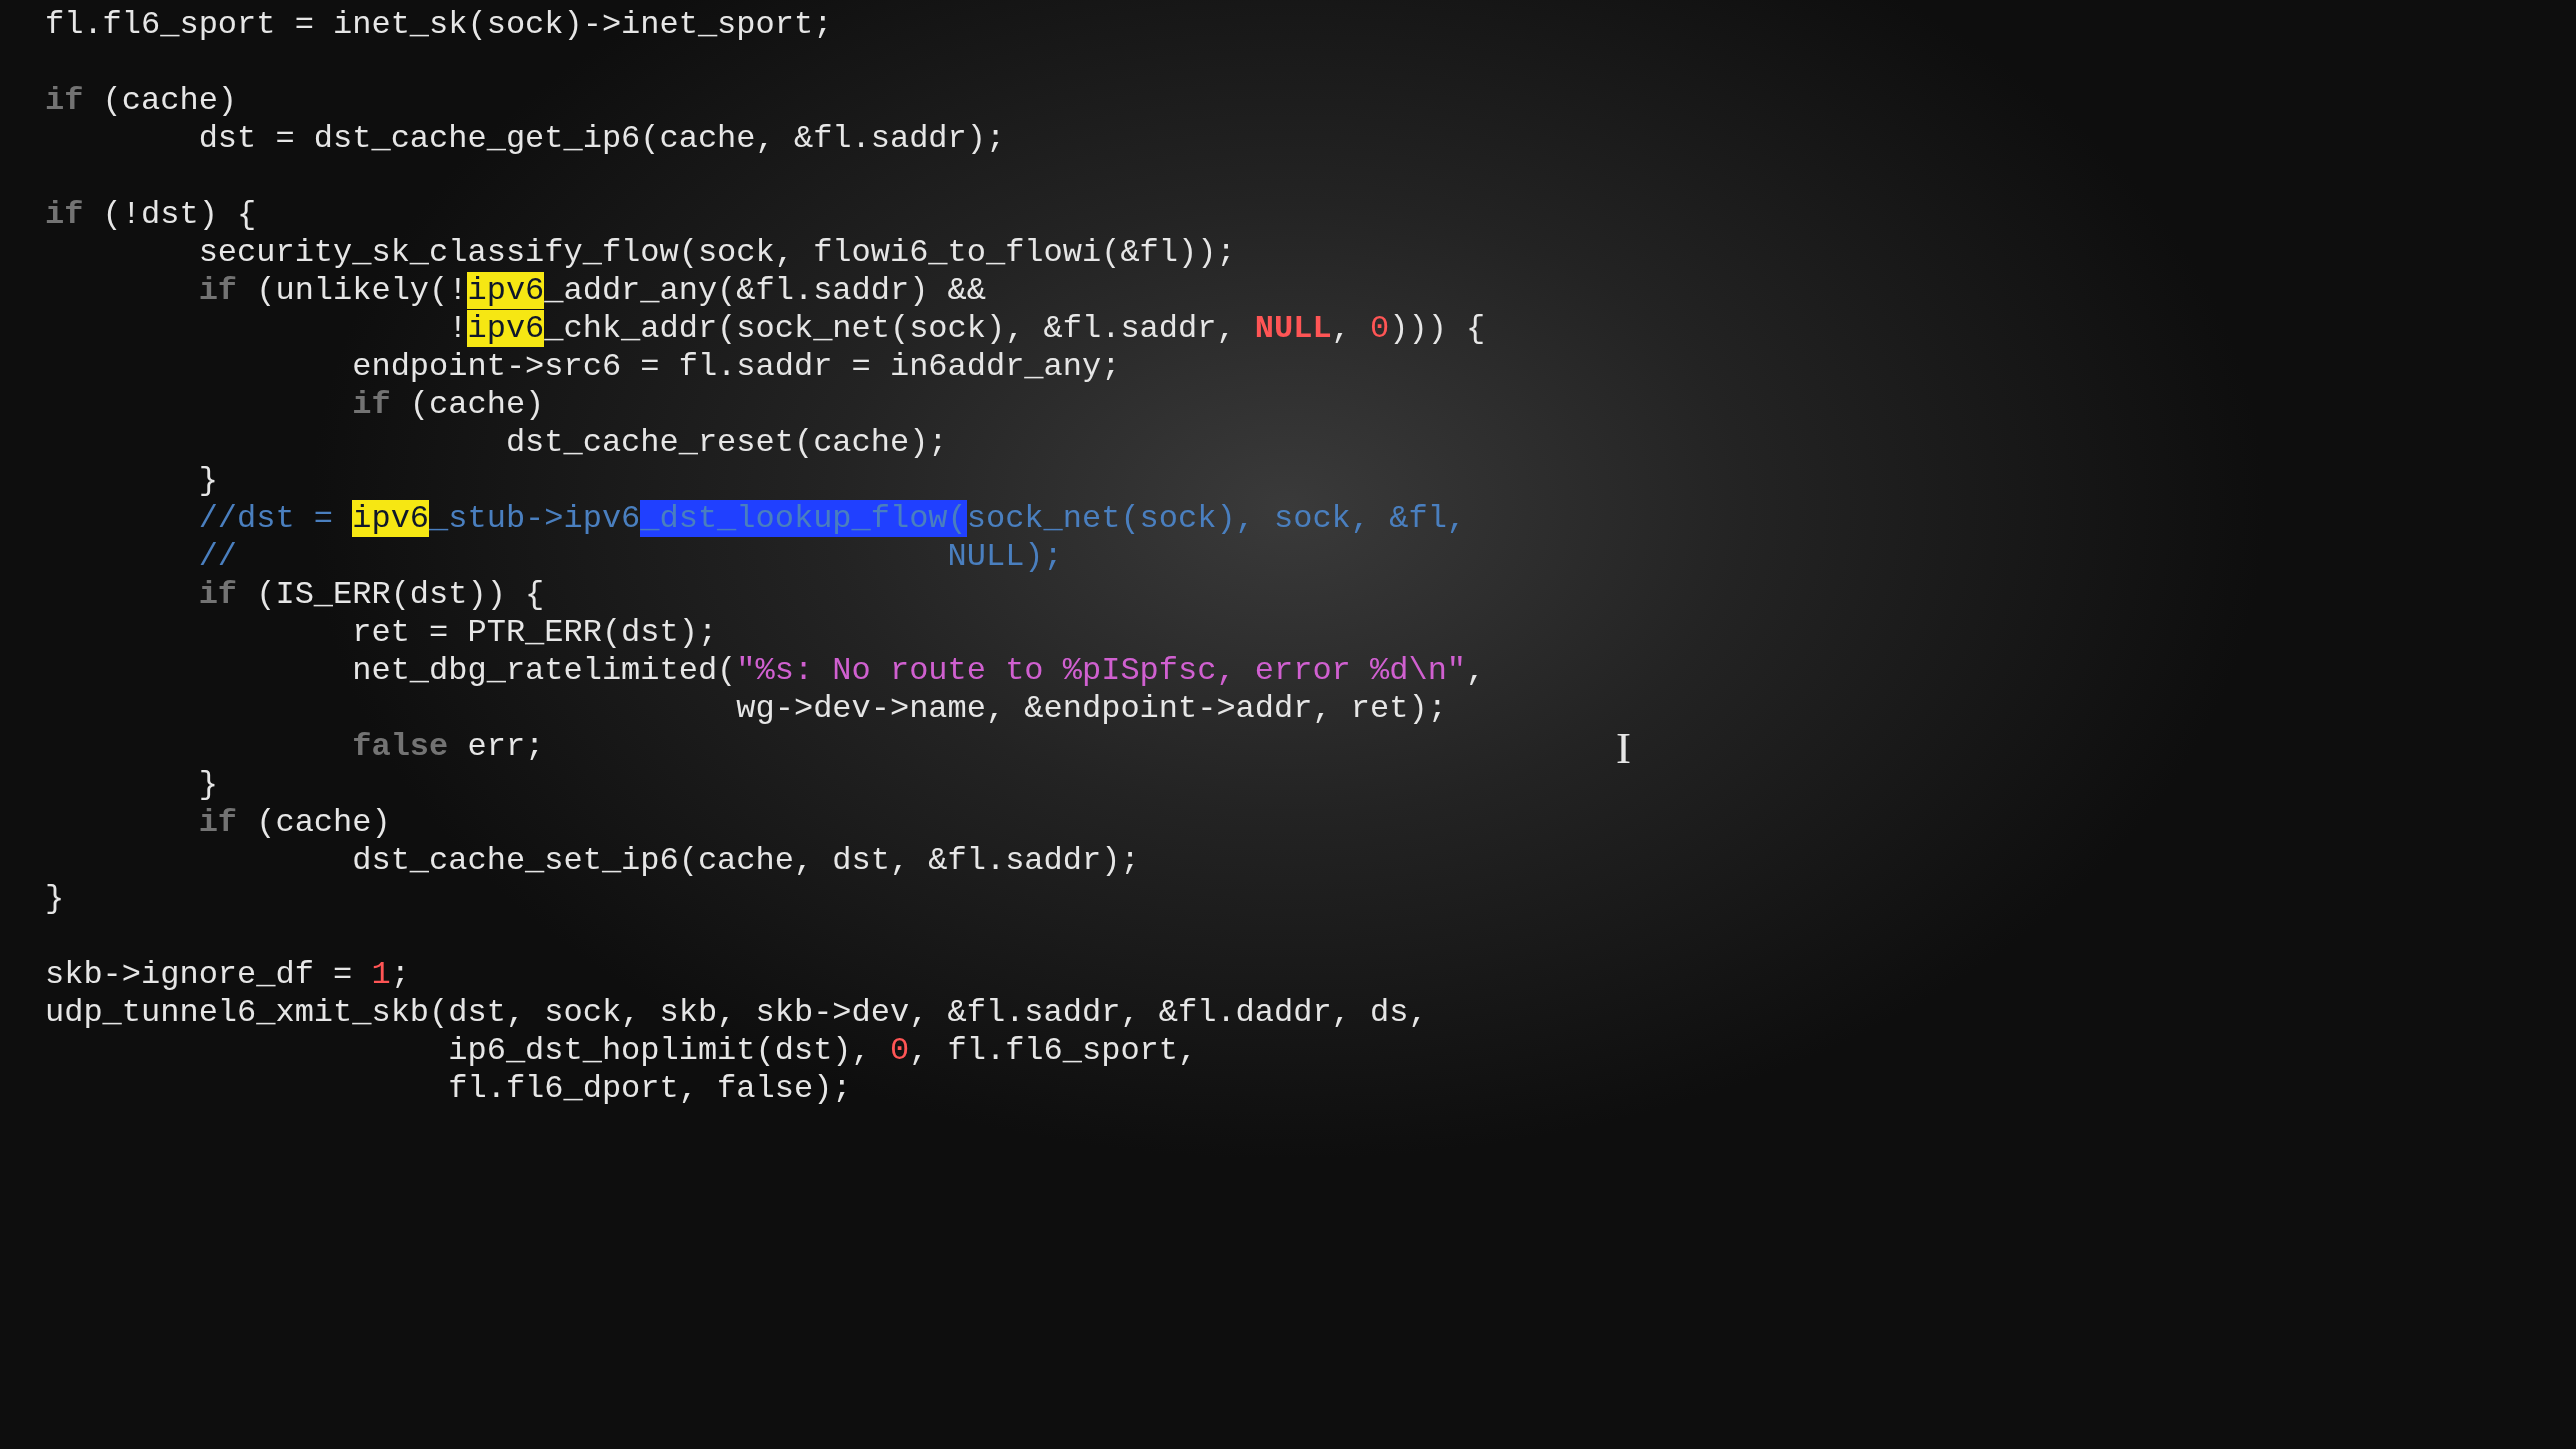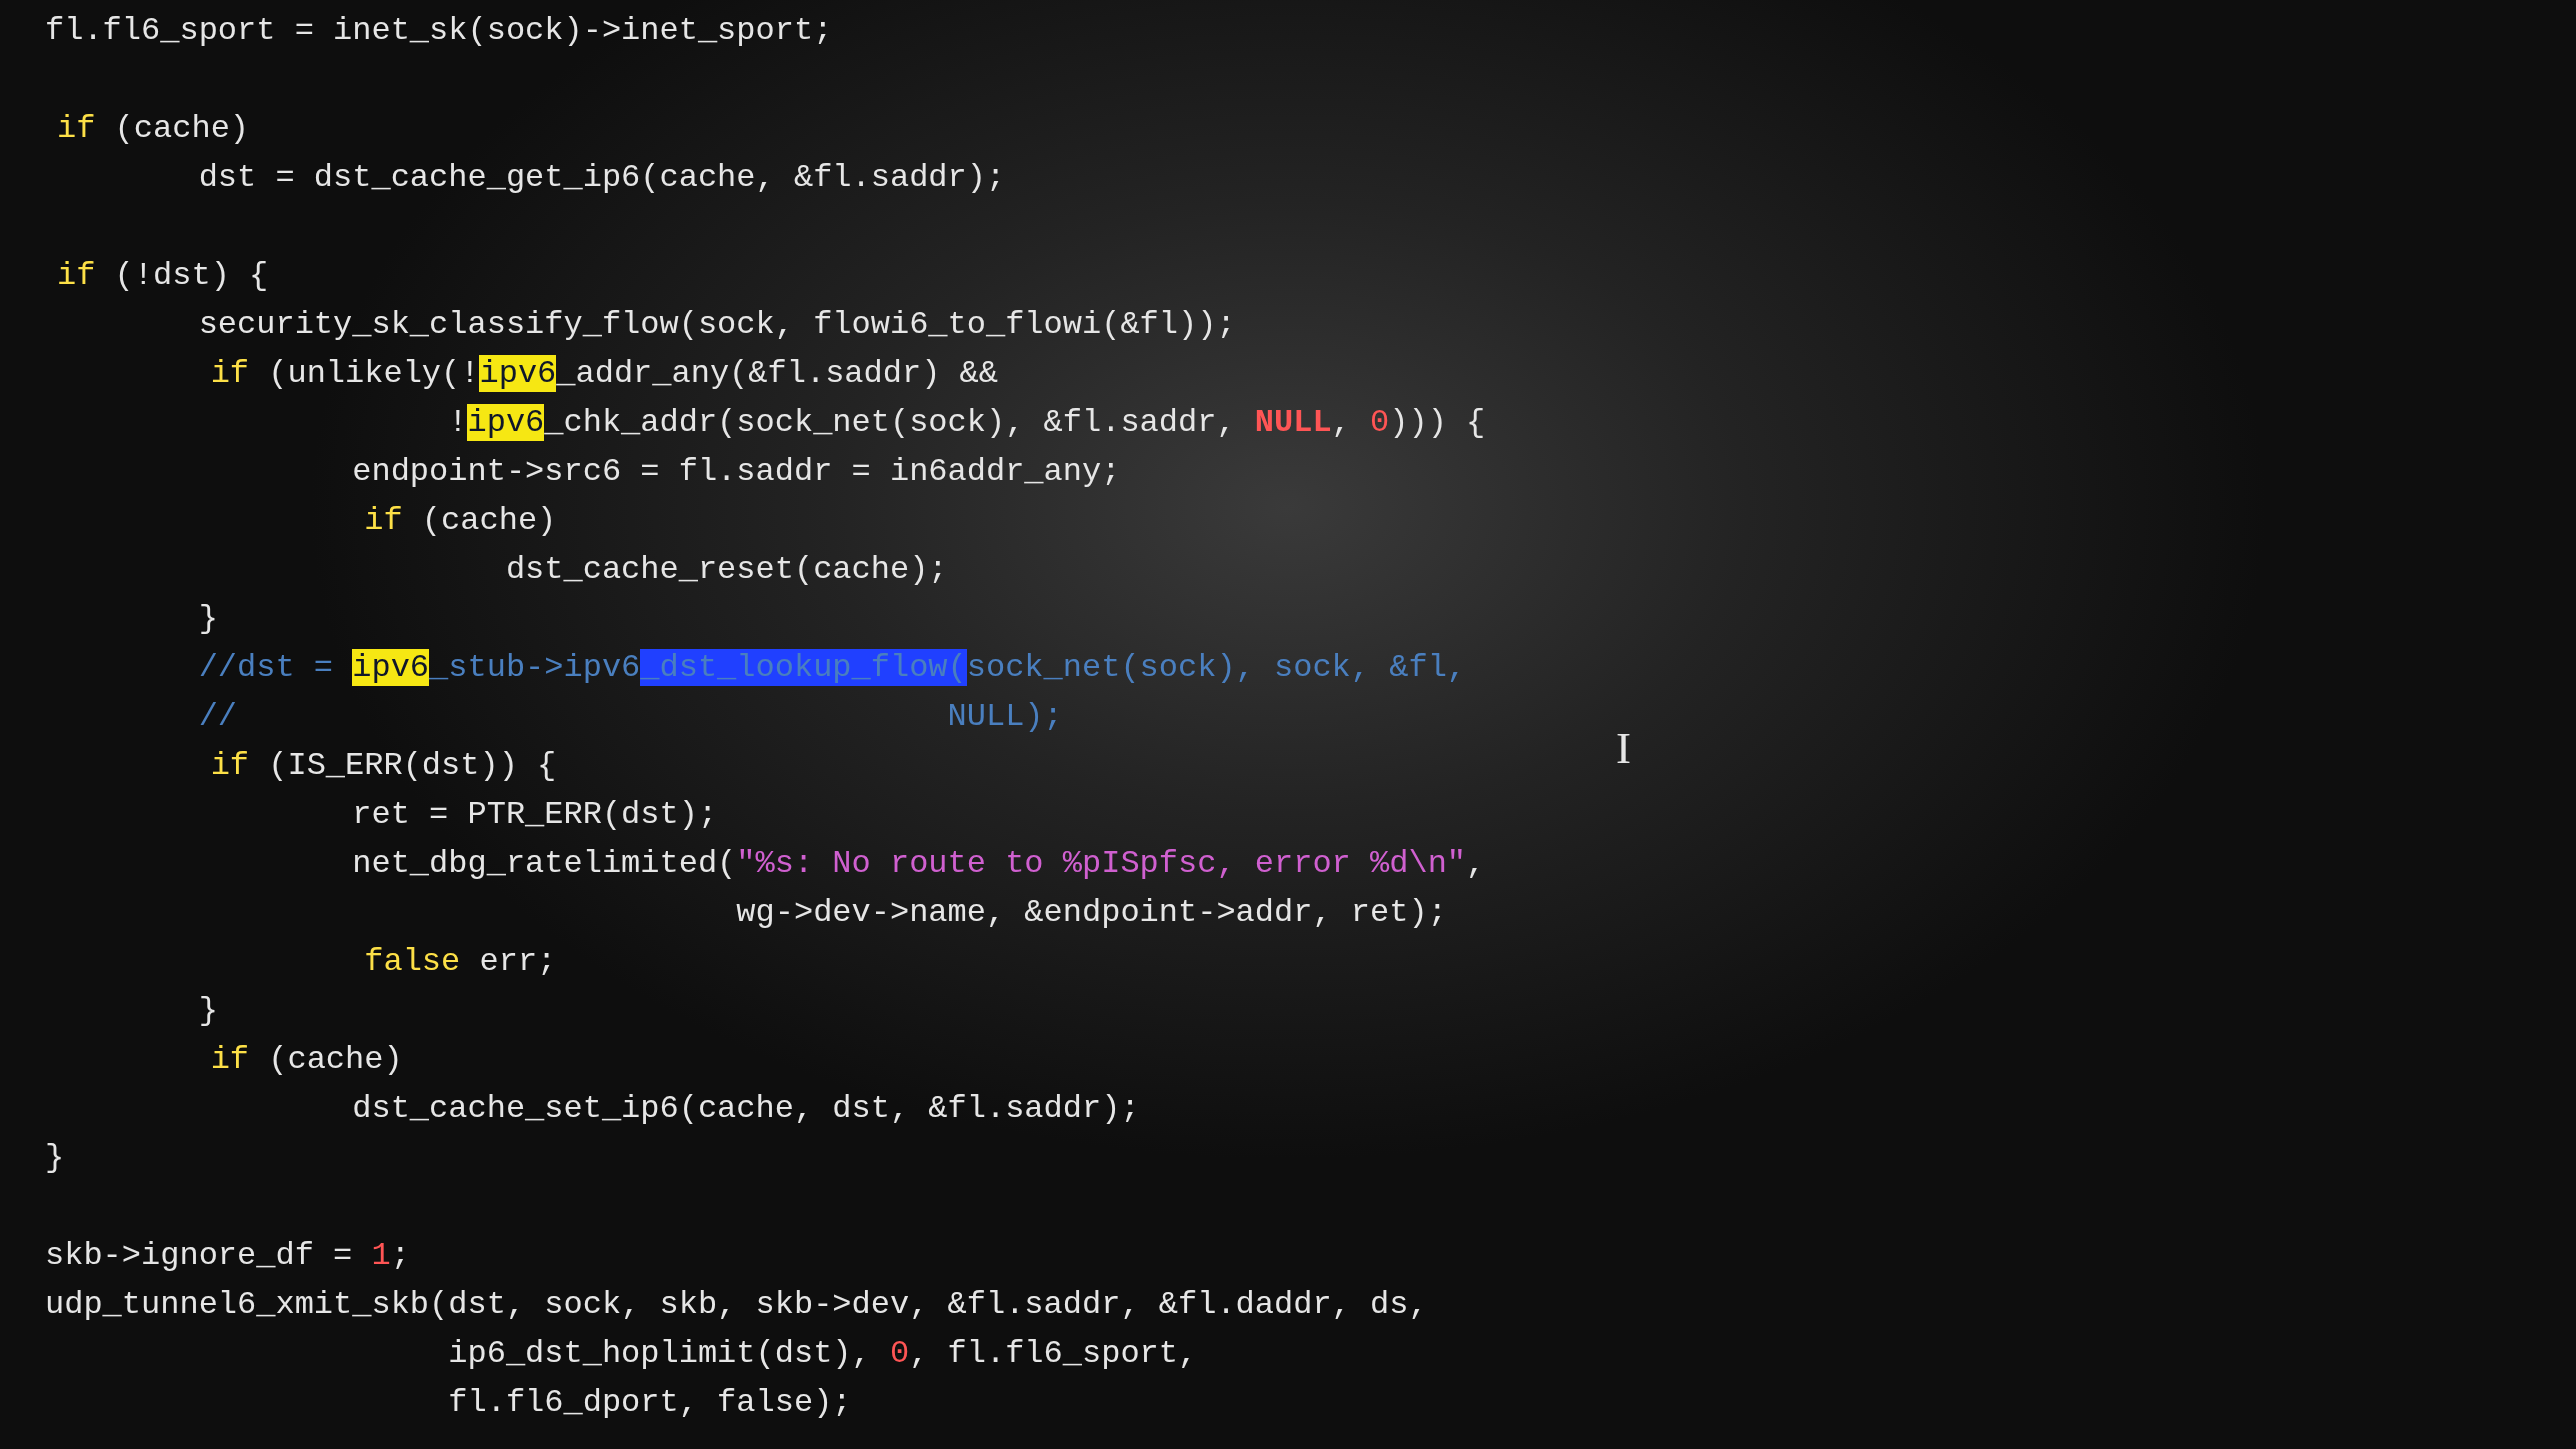--- a/index.html
+++ b/index.html
@@ -10,27 +10,27 @@
     background: #1a1a1a;
     overflow: hidden;
   }
   body {
     background: radial-gradient(ellipse 1150px 767px at 50% 35%,
       #3a3a3a 0%, #232323 40%, #0e0e0e 85%);
   }
   .code {
     font-family: "Menlo", "Consolas", "Liberation Mono", monospace;
     font-size: 32px;
-    line-height: 49px;
+    line-height: 38px;
     white-space: pre;
     color: #e6e6e6;
     padding: 6.4px 45px;
     letter-spacing: 0px;
   }
-  .kw   { color: #fde047; font-weight: normal; margin-left: 12px; }
+  .kw   { color: #737373; font-weight: bold; }
   .num  { color: #ff5555; }                      
   .null { color: #ff5555; font-weight: bold; }   
   .str  { color: #d060d0; }                      
   .cmt  { color: #4a7fbf; }                      
   .hl   { background: #f6e713; color: #0f172a; }    
   .sel  { background: #2040ff; color: #e6e6e6; margin-top: 16px; } 
   .cmt .sel { color: #4a7fbf; }
   .ibeam {
     position: absolute;
     font-family: serif;

